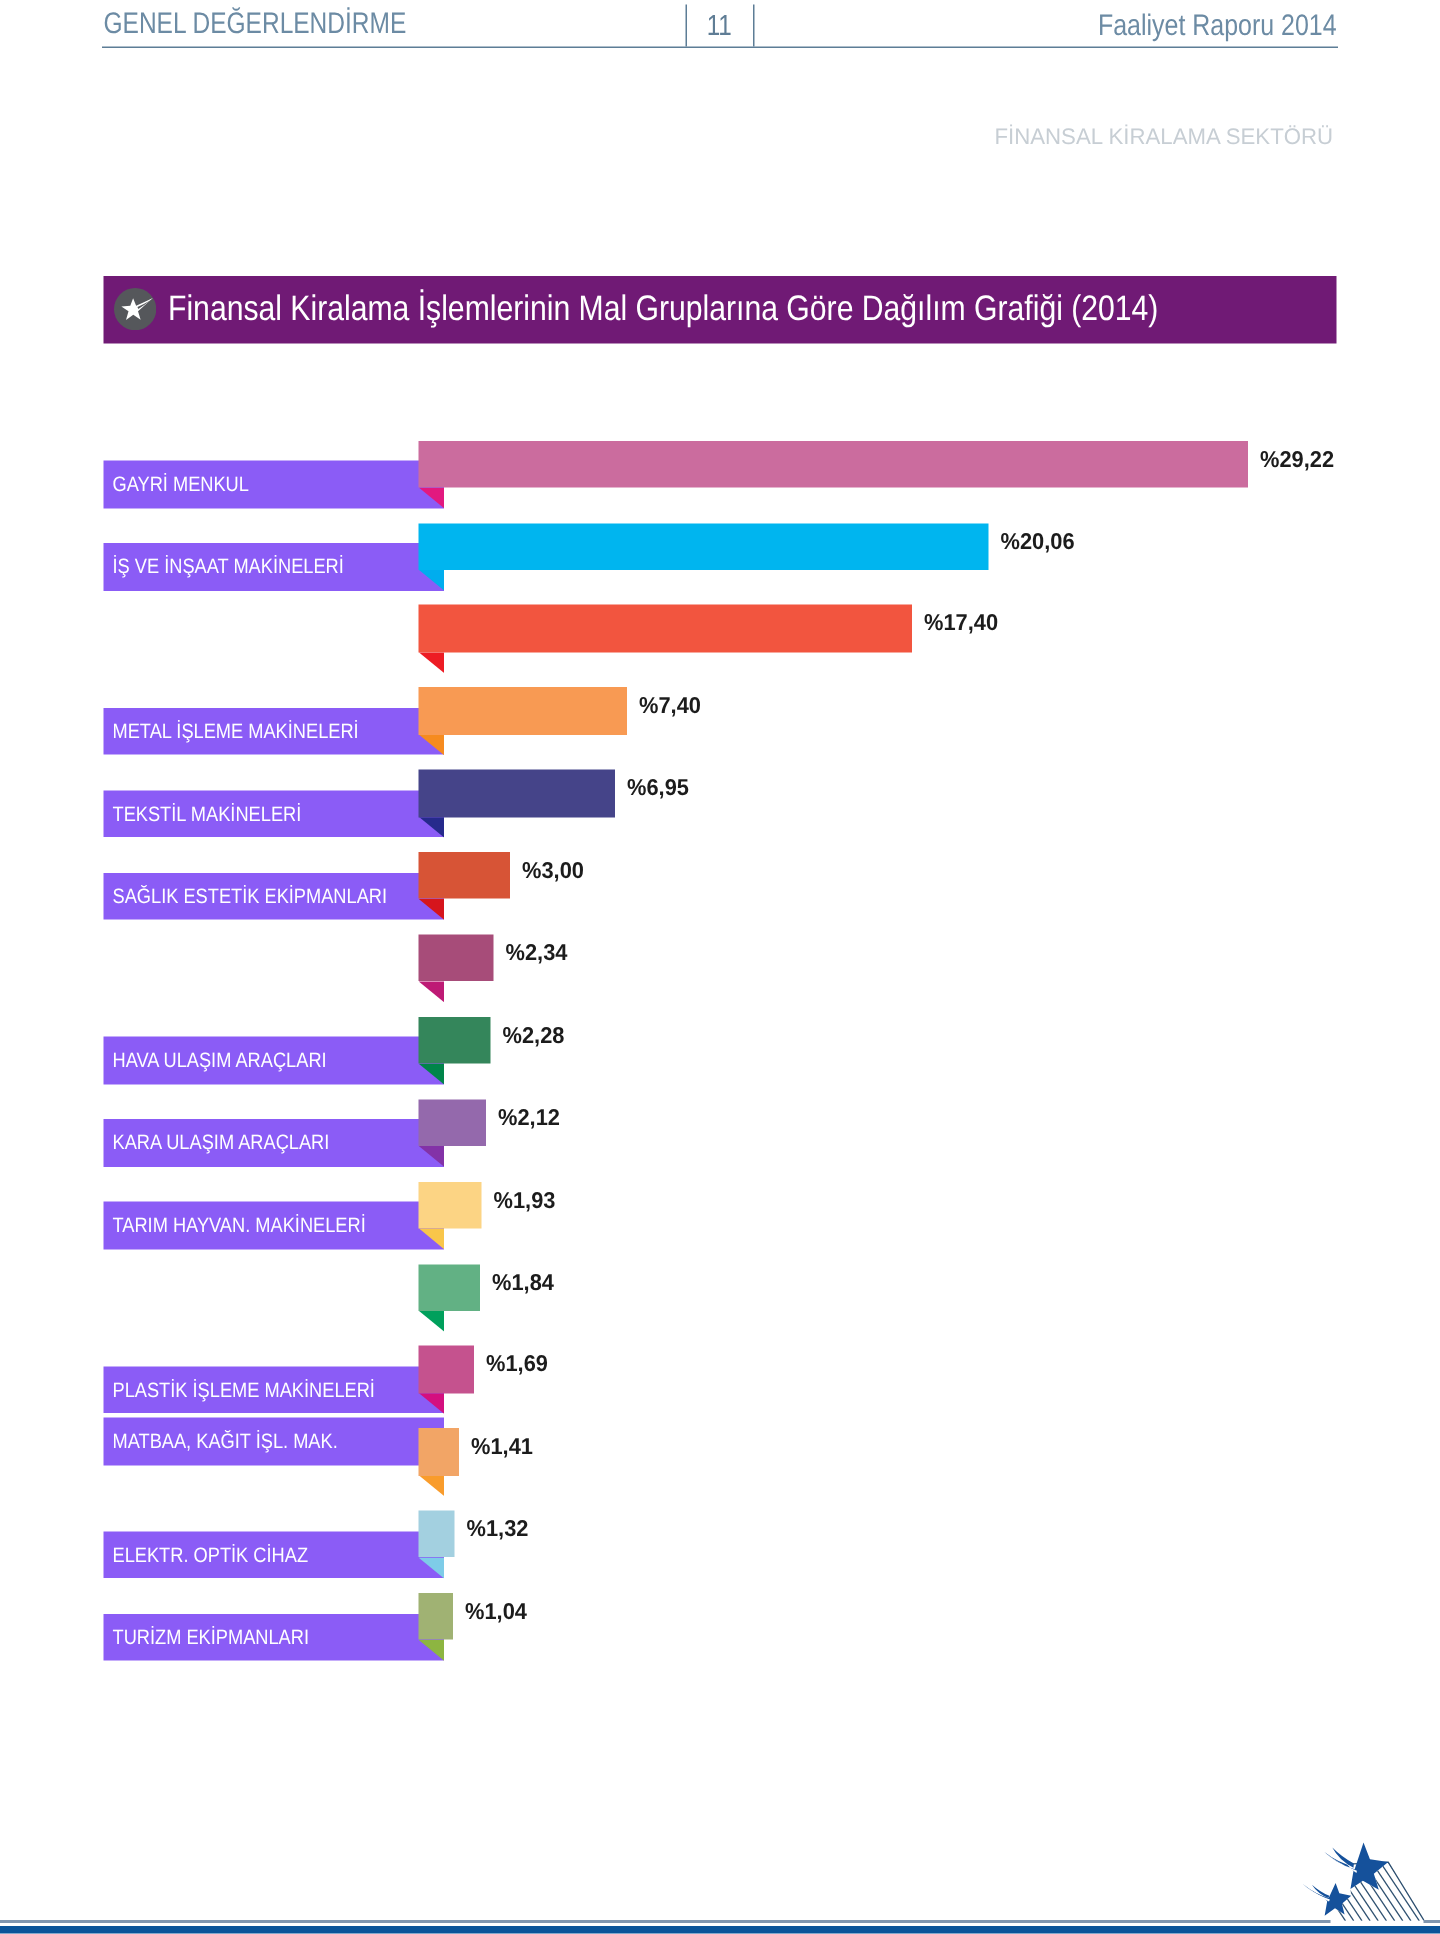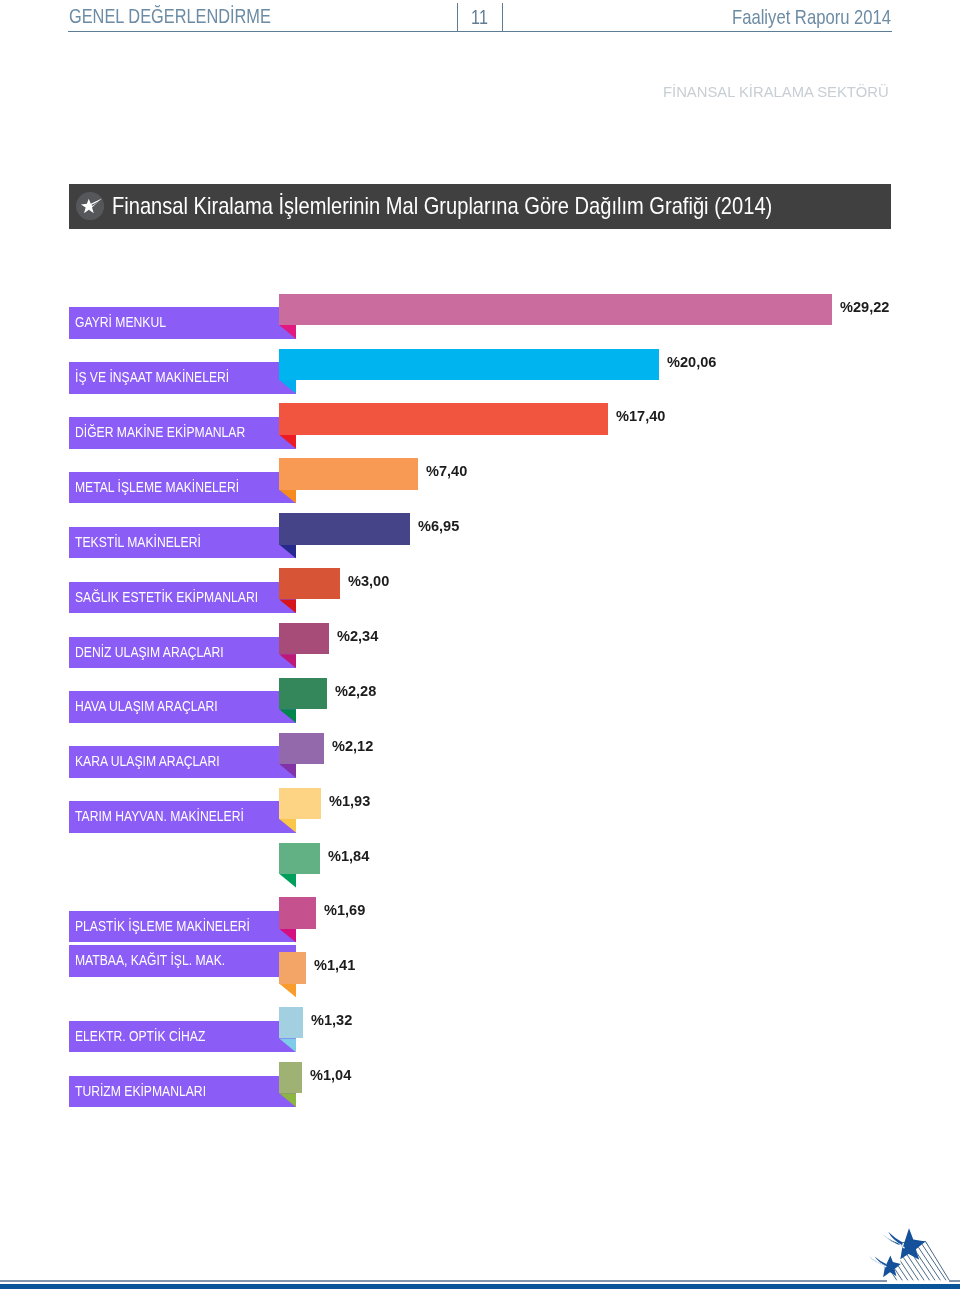--- a/index.html
+++ b/index.html
@@ -16,21 +16,21 @@
              font-family:"Liberation Sans",sans-serif;font-weight:400;white-space:nowrap;
              transform:scaleX(0.826) translateZ(0);transform-origin:left top;}
   #page-num{position:absolute;left:457.2px;top:7.1px;width:45px;text-align:center;font-size:19.3px;color:#5f7d95;
              transform:scaleX(0.84) translateZ(0);transform-origin:center top;}
   #rep-title{position:absolute;left:732.3px;top:6.1px;font-size:19.8px;color:#6c8ba4;white-space:nowrap;
              transform:scaleX(0.841) translateZ(0);transform-origin:left top;}
   #sector{position:absolute;left:662.8px;top:83.4px;font-size:15.0px;color:#c7ced4;white-space:nowrap;
           display:block;transform:scaleX(0.987) translateZ(0);transform-origin:left top;}
 
   
-  #titlebar{position:absolute;left:68.7px;top:183.6px;width:822.2px;height:45.6px;background:#404040;}
+  #titlebar{position:absolute;left:68.7px;top:183.6px;width:822.2px;height:45.6px;background:#701a75;}
   #titlebar .star-badge{position:absolute;left:7px;top:8.6px;width:28.2px;height:28.2px;}
   #titlebar .ttl{position:absolute;left:43.2px;top:0;height:45.6px;line-height:45.9px;
                  font-size:23.6px;color:#ffffff;white-space:nowrap;font-weight:400;
                  transform:scaleX(0.852) translateZ(0);transform-origin:left top;display:block;}
 
   
   #chart{position:absolute;left:0;top:0;width:960px;height:1289px;}
   .lbl-box{position:absolute;left:68.7px;width:227.8px;height:31.5px;background:#8b5cf6;}
   .lbl-box span{position:absolute;left:6.0px;top:0;height:31.5px;line-height:31.6px;
                 font-size:13.9px;color:#ffffff;white-space:nowrap;display:block;
@@ -79,23 +79,20 @@
       </div>
       <div class="bar" style="top: 293.7px; width: 553px; background: rgb(203, 108, 158);"></div>
       <div class="tail" style="top: 325px; background: rgb(226, 25, 127); clip-path: polygon(0px 0px, 100% 0px, 100% 100%);"></div>
       <div class="val" style="top: 293.7px; left: 839.5px;">%29,22</div>
       <div class="lbl-box" style="top: 362.18px;">
         <span>İŞ VE İNŞAAT MAKİNELERİ</span>
       </div>
       <div class="bar" style="top: 348.58px; width: 380px; background: rgb(0, 181, 239);"></div>
       <div class="tail" style="top: 379.88px; background: rgb(0, 173, 238); clip-path: polygon(0px 0px, 100% 0px, 100% 100%);"></div>
       <div class="val" style="top: 348.58px; left: 666.5px;">%20,06</div>
-      <div class="lbl-box" style="top: 417.06px;">
-        <span>DİĞER MAKİNE EKİPMANLAR</span>
-      </div>
       <div class="bar" style="top: 403.46px; width: 329px; background: rgb(242, 85, 63);"></div>
       <div class="tail" style="top: 434.76px; background: rgb(237, 28, 36); clip-path: polygon(0px 0px, 100% 0px, 100% 100%);"></div>
       <div class="val" style="top: 403.46px; left: 615.5px;">%17,40</div>
       <div class="lbl-box" style="top: 471.94px;">
         <span>METAL İŞLEME MAKİNELERİ</span>
       </div>
       <div class="bar" style="top: 458.34px; width: 139px; background: rgb(248, 154, 83);"></div>
       <div class="tail" style="top: 489.64px; background: rgb(246, 139, 31); clip-path: polygon(0px 0px, 100% 0px, 100% 100%);"></div>
       <div class="val" style="top: 458.34px; left: 425.5px;">%7,40</div>
       <div class="lbl-box" style="top: 526.82px; text-align: right;">
@@ -103,23 +100,20 @@
       </div>
       <div class="bar" style="top: 513.22px; width: 131px; background: rgb(69, 68, 137);"></div>
       <div class="tail" style="top: 544.52px; background: rgb(38, 42, 140); clip-path: polygon(0px 0px, 100% 0px, 100% 100%);"></div>
       <div class="val" style="top: 513.22px; left: 417.5px;">%6,95</div>
       <div class="lbl-box" style="top: 581.7px;">
         <span>SAĞLIK ESTETİK EKİPMANLARI</span>
       </div>
       <div class="bar" style="top: 568.1px; width: 61px; background: rgb(215, 84, 54);"></div>
       <div class="tail" style="top: 599.4px; background: rgb(214, 21, 28); clip-path: polygon(0px 0px, 100% 0px, 100% 100%);"></div>
       <div class="val" style="top: 568.1px; left: 347.5px;">%3,00</div>
-      <div class="lbl-box" style="top: 636.58px;">
-        <span>DENİZ ULAŞIM ARAÇLARI</span>
-      </div>
       <div class="bar" style="top: 622.98px; width: 50px; background: rgb(167, 76, 121);"></div>
       <div class="tail" style="top: 654.28px; background: rgb(190, 26, 117); clip-path: polygon(0px 0px, 100% 0px, 100% 100%);"></div>
       <div class="val" style="top: 622.98px; left: 336.5px;">%2,34</div>
       <div class="lbl-box" style="top: 691.46px;">
         <span>HAVA ULAŞIM ARAÇLARI</span>
       </div>
       <div class="bar" style="top: 677.86px; width: 48px; background: rgb(52, 134, 91);"></div>
       <div class="tail" style="top: 709.16px; background: rgb(0, 133, 74); clip-path: polygon(0px 0px, 100% 0px, 100% 100%);"></div>
       <div class="val" style="top: 677.86px; left: 334.5px;">%2,28</div>
       <div class="lbl-box" style="top: 746.34px;">

